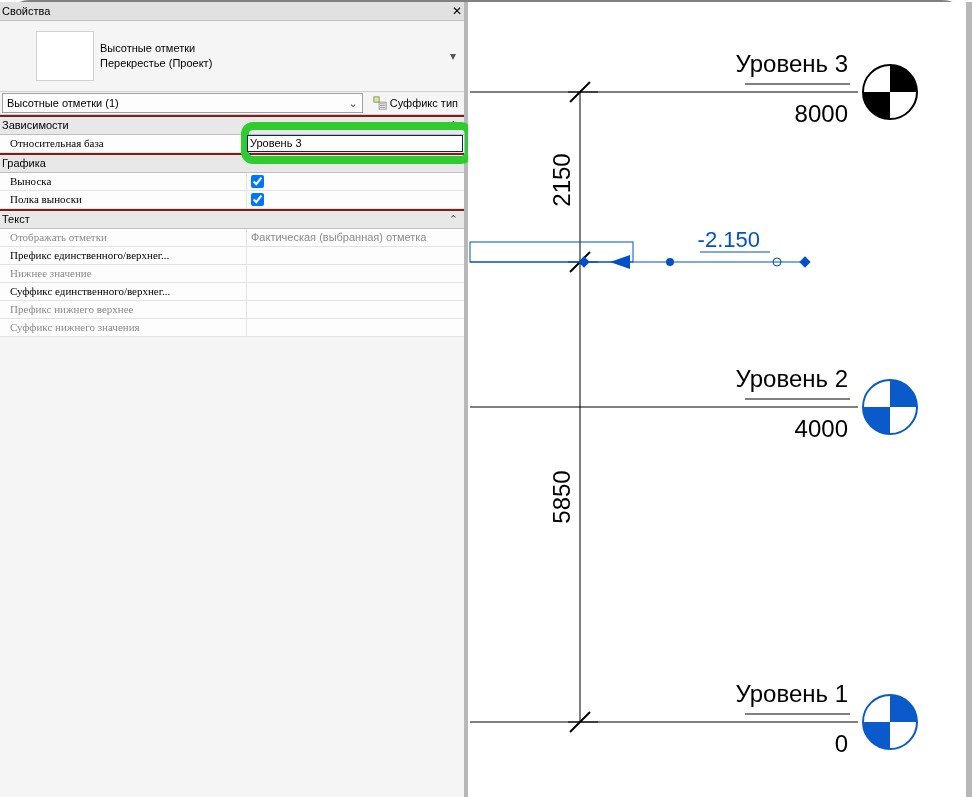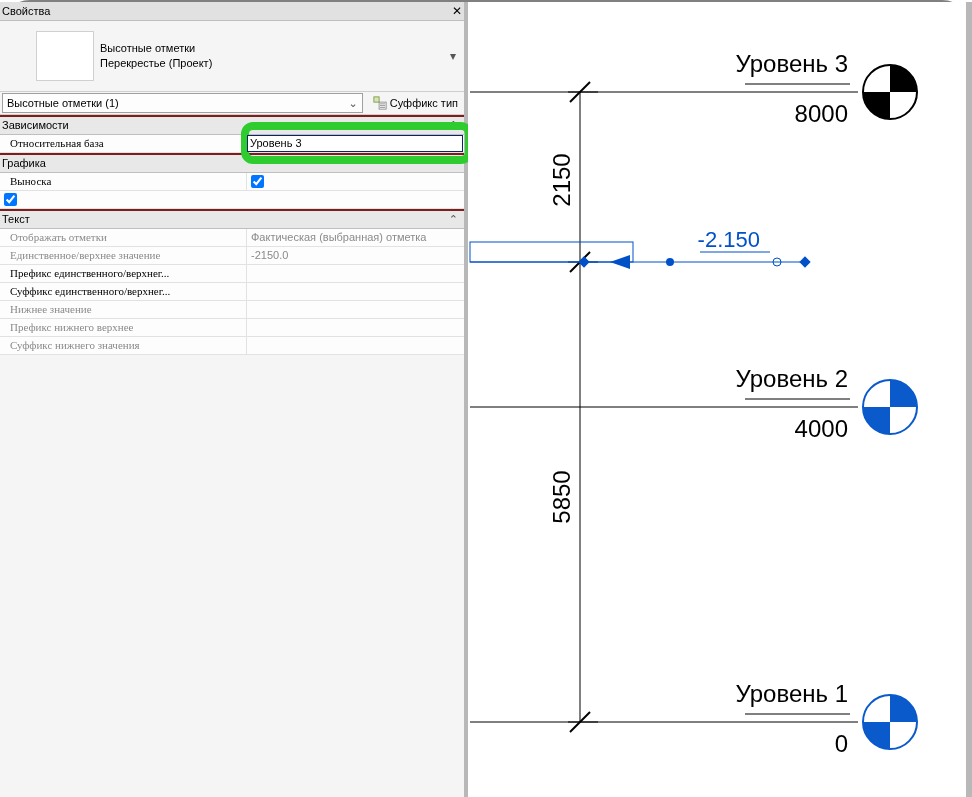--- a/index.html
+++ b/index.html
@@ -246,47 +246,44 @@
         <span>Графика</span>
         <span class="chev">⌃</span>
       </div>
       <div class="row">
         <div class="label">Выноска</div>
         <div class="check">
             <input type="checkbox" checked="" style="">
           </div>
       </div>
       <div class="row">
+        <div class="label">Полка выноски</div>
         <div class="check">
             <input type="checkbox" checked="" style="">
           </div>
       </div>
 
       <div class="cat">
         <span>Текст</span>
         <span class="chev">⌃</span>
       </div>
       <div class="row disabled">
         <div class="label">Отображать отметки</div>
         <div class="val">Фактическая (выбранная) отметка</div>
       </div>
-      <div class="row disabled">
-        <div class="label">Единственное/верхнее значение</div>
-        <div class="val">-2150.0</div>
-      </div>
       <div class="row">
         <div class="label">Префикс единственного/верхнег...</div>
-        <div class="val"></div>
-      </div>
-      <div class="row">
-        <div class="label">Суффикс единственного/верхнег...</div>
         <div class="val"></div>
       </div>
       <div class="row disabled">
         <div class="label">Нижнее значение</div>
+        <div class="val"></div>
+      </div>
+      <div class="row">
+        <div class="label">Суффикс единственного/верхнег...</div>
         <div class="val"></div>
       </div>
       <div class="row disabled">
         <div class="label">Префикс нижнего верхнее</div>
         <div class="val"></div>
       </div>
       <div class="row disabled">
         <div class="label">Суффикс нижнего значения</div>
         <div class="val"></div>
       </div>

